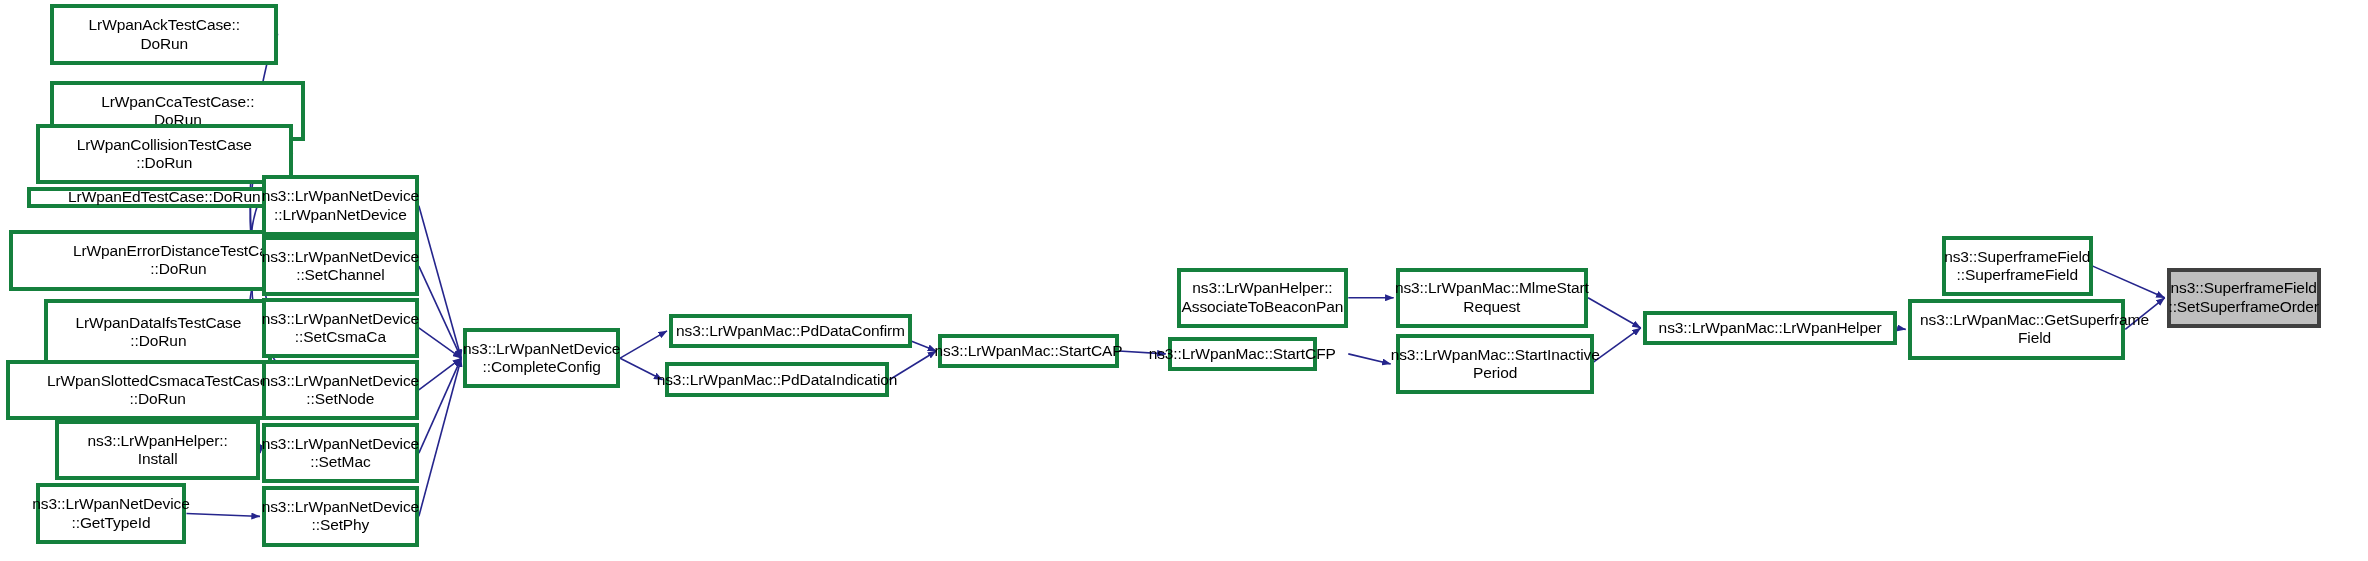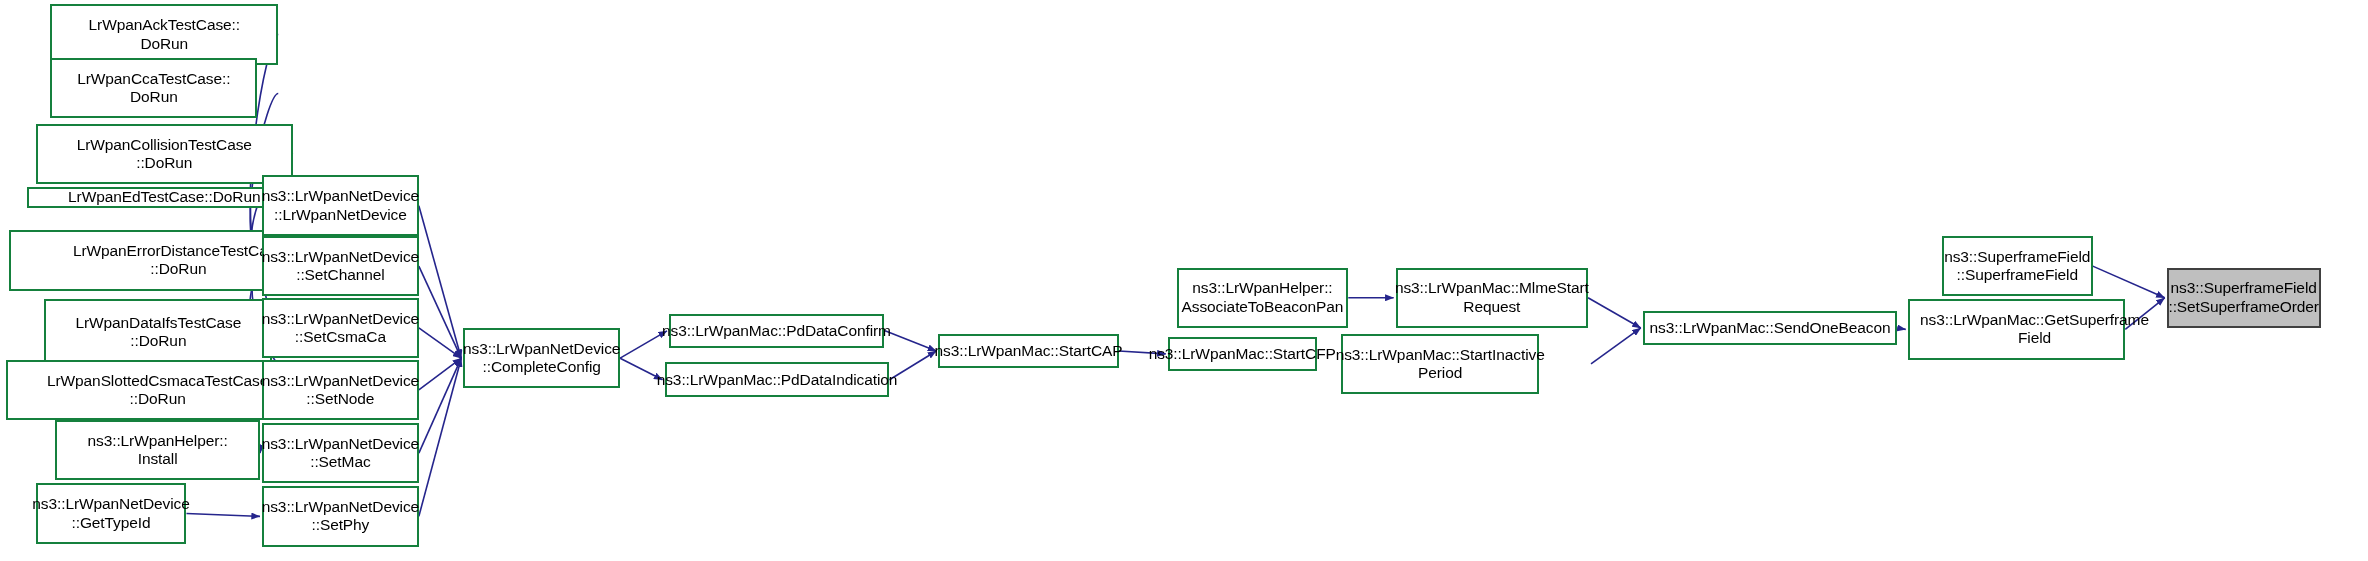--- a/index.html
+++ b/index.html
@@ -20,21 +20,21 @@
     position: absolute;
     left: 0;
     top: 0;
     width: 2368px;
     height: 561px;
     pointer-events: none;
   }
   .node {
     position: absolute;
     box-sizing: border-box;
-    border: 2px solid #15803d;
+    border: 4px solid #15803d;
     background: #ffffff;
     color: #000000;
     display: flex;
     align-items: center;
     justify-content: center;
     text-align: center;
     line-height: 1.18;
     font-size: 15.5px;
     letter-spacing: -0.1px;
     white-space: pre-line;
@@ -88,21 +88,21 @@
         <path d="M 1588.04 297.76153846153846 L 1640.8 327.96923076923076" fill="none" stroke="#25258c" stroke-width="1.6" marker-end="url(#arrowhead)"></path>
         <path d="M 1591 363.9307692307692 L 1640.8 327.96923076923076" fill="none" stroke="#25258c" stroke-width="1.6" marker-end="url(#arrowhead)"></path>
         <path d="M 1897.36 327.96923076923076 L 1905.72 329.4076923076923" fill="none" stroke="#25258c" stroke-width="1.6" marker-end="url(#arrowhead)"></path>
         <path d="M 2125.28 329.4076923076923 L 2164.72 297.76153846153846" fill="none" stroke="#25258c" stroke-width="1.6" marker-end="url(#arrowhead)"></path>
         <path d="M 2092.72 266.11538461538464 L 2164.72 297.76153846153846" fill="none" stroke="#25258c" stroke-width="1.6" marker-end="url(#arrowhead)"></path>
       </g>
   </svg>
   <div id="nodes-group">
       <div class="node" style="left: 50.32px; top: 4.31538px; width: 227.92px; height: 60.4154px;"><span class="node-label">LrWpanAckTestCase::
 DoRun</span></div>
-      <div class="node" style="left: 50.32px; top: 58px; width: 207px; height: 60.4154px;"><span class="node-label">LrWpanCcaTestCase::
+      <div class="node" style="left: 50.32px; top: 81px; width: 255px; height: 60.4154px;"><span class="node-label">LrWpanCcaTestCase::
 DoRun</span></div>
       <div class="node" style="left: 35.52px; top: 123.708px; width: 257.52px; height: 60.4154px;"><span class="node-label">LrWpanCollisionTestCase
 ::DoRun</span></div>
       <div class="node" style="left: 26.64px; top: 187px; width: 275.28px; height: 21px;"><span class="node-label">LrWpanEdTestCase::DoRun</span></div>
       <div class="node" style="left: 8.88px; top: 230.154px; width: 296px; height: 60.4154px; padding-left: 46px;"><span class="node-label">LrWpanErrorDistanceTestCase
 ::DoRun</span></div>
       <div class="node" style="left: 44.4px; top: 299.2px; width: 227.92px; height: 66px;"><span class="node-label">LrWpanDataIfsTestCase
 ::DoRun</span></div>
       <div class="node" style="left: 5.92px; top: 359.615px; width: 303.4px; height: 60.4154px;"><span class="node-label">LrWpanSlottedCsmacaTestCase
 ::DoRun</span></div>
@@ -117,31 +117,31 @@
       <div class="node" style="left: 261.96px; top: 297.762px; width: 156.88px; height: 60.4154px;"><span class="node-label">ns3::LrWpanNetDevice
 ::SetCsmaCa</span></div>
       <div class="node" style="left: 261.96px; top: 359.615px; width: 156.88px; height: 60.4154px;"><span class="node-label">ns3::LrWpanNetDevice
 ::SetNode</span></div>
       <div class="node" style="left: 261.96px; top: 422.908px; width: 156.88px; height: 60.4154px;"><span class="node-label">ns3::LrWpanNetDevice
 ::SetMac</span></div>
       <div class="node" style="left: 261.96px; top: 486.2px; width: 156.88px; height: 60.4154px;"><span class="node-label">ns3::LrWpanNetDevice
 ::SetPhy</span></div>
       <div class="node" style="left: 463.24px; top: 327.969px; width: 156.88px; height: 60.4154px;"><span class="node-label">ns3::LrWpanNetDevice
 ::CompleteConfig</span></div>
-      <div class="node" style="left: 668.96px; top: 313.585px; width: 215px; height: 34.5231px;"><span class="node-label">ns3::LrWpanMac::PdDataConfirm</span></div>
+      <div class="node" style="left: 668.96px; top: 313.585px; width: 243px; height: 34.5231px;"><span class="node-label">ns3::LrWpanMac::PdDataConfirm</span></div>
       <div class="node" style="left: 664.52px; top: 362.492px; width: 224.96px; height: 34.5231px;"><span class="node-label">ns3::LrWpanMac::PdDataIndication</span></div>
       <div class="node" style="left: 938.32px; top: 333.723px; width: 180.56px; height: 34.5231px;"><span class="node-label">ns3::LrWpanMac::StartCAP</span></div>
       <div class="node" style="left: 1167.72px; top: 336.6px; width: 149px; height: 34.5231px;"><span class="node-label">ns3::LrWpanMac::StartCFP</span></div>
       <div class="node" style="left: 1176.6px; top: 267.554px; width: 171.68px; height: 60.4154px;"><span class="node-label">ns3::LrWpanHelper::
 AssociateToBeaconPan</span></div>
       <div class="node" style="left: 1395.64px; top: 267.554px; width: 192.4px; height: 60.4154px;"><span class="node-label">ns3::LrWpanMac::MlmeStart
 Request</span></div>
-      <div class="node" style="left: 1341px; top: 333.723px; width: 198.32px; height: 60.4154px;"><span class="node-label">ns3::LrWpanMac::StartInactive
+      <div class="node" style="left: 1396px; top: 333.723px; width: 198.32px; height: 60.4154px;"><span class="node-label">ns3::LrWpanMac::StartInactive
 Period</span></div>
-      <div class="node" style="left: 1642.8px; top: 310.708px; width: 254.56px; height: 34.5231px;"><span class="node-label">ns3::LrWpanMac::SendOneBeacon</span></div>
+      <div class="node" style="left: 1642.8px; top: 310.708px; width: 254.56px; height: 34.5231px;"><span class="node-label">ns3::LrWpanMac::LrWpanHelper</span></div>
       <div class="node" style="left: 1907.72px; top: 299.2px; width: 217.56px; height: 60.4154px; padding-left: 39px;"><span class="node-label">ns3::LrWpanMac::GetSuperframe
 Field</span></div>
       <div class="node" style="left: 1941.76px; top: 235.908px; width: 150.96px; height: 60.4154px;"><span class="node-label">ns3::SuperframeField
 ::SuperframeField</span></div>
       <div class="node highlight" style="left: 2166.72px; top: 267.554px; width: 153.92px; height: 60.4154px;"><span class="node-label">ns3::SuperframeField
 ::SetSuperframeOrder</span></div>
     </div>
 </div>
 
 </body></html>

